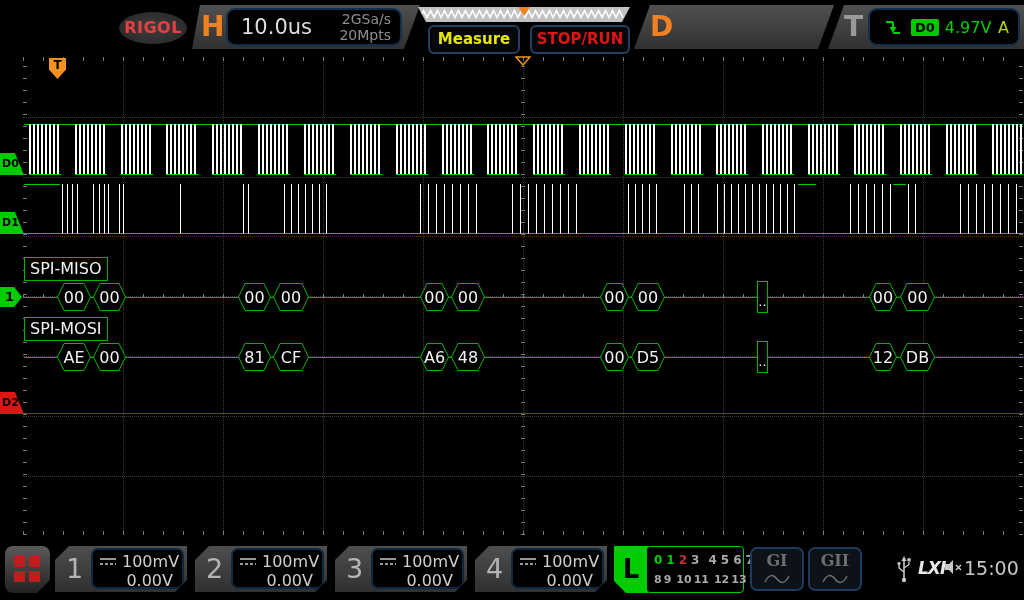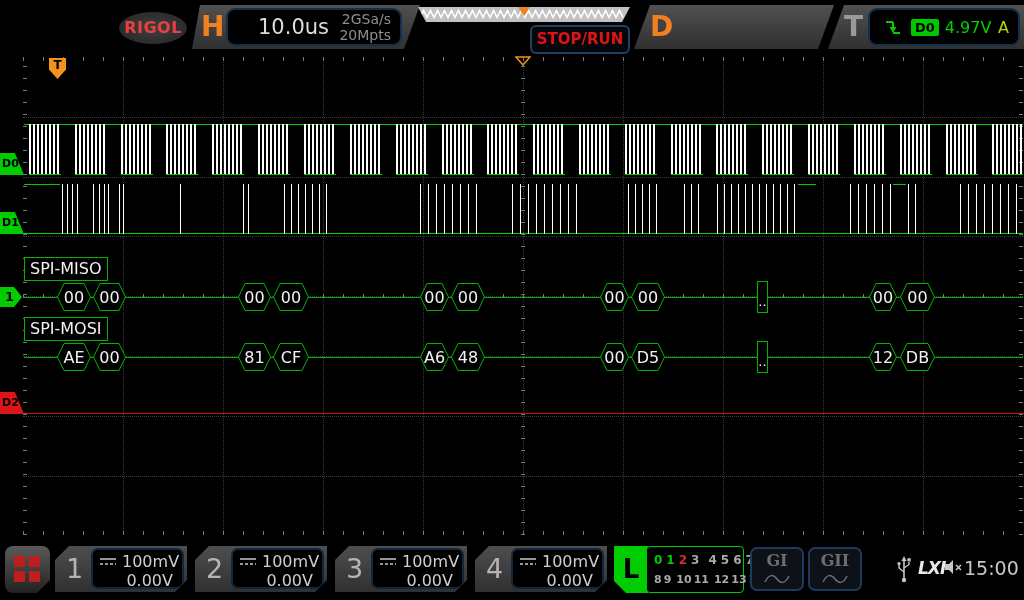--- a/index.html
+++ b/index.html
@@ -14,21 +14,21 @@
         color:#E84040;font-weight:bold;font-size:16px;letter-spacing:.5px;}
   .block{position:absolute;top:5px;height:44px;background:linear-gradient(#505050,#303030);}
   .hblock{left:192px;width:228px;clip-path:polygon(8px 0,100% 0,calc(100% - 16px) 100%,0 100%);}
   .dblock{left:634px;width:200px;clip-path:polygon(16px 0,100% 0,calc(100% - 16px) 100%,0 100%);}
   .tblock{left:828px;width:196px;clip-path:polygon(16px 0,100% 0,100% 100%,0 100%);}
   .blk-label{position:absolute;top:5px;font-size:28px;font-weight:bold;}
   .orange{color:#F08020;}
   .grayl{color:#9a9a9a;}
   .inner{position:absolute;top:3px;bottom:3px;background:#000;border:2px solid #10304E;
          border-radius:9px;display:flex;align-items:center;}
-  .tb{color:#DCDCDC;font-size:21px;margin-left:30px;}
+  .tb{color:#DCDCDC;font-size:21px;margin-left:13px;}
   .rates{margin-left:auto;margin-right:9px;text-align:right;color:#8E8E8E;font-size:14px;line-height:16px;}
   .srcbadge{background:#00C800;color:#000;font-weight:bold;font-size:13px;border-radius:2px;
          padding:1px 4px;margin-left:9px;}
   .lvl{color:#00D000;font-size:16px;margin-left:6px;}
   .tmode{color:#B8D414;font-size:16px;margin-left:auto;margin-right:9px;}
   .posbar{position:absolute;left:418px;top:7px;width:212px;height:15px;background:#C2C2C2;
          clip-path:polygon(0 0,100% 0,calc(100% - 8px) 100%,8px 100%);}
   .posmark{position:absolute;left:100px;top:0;width:0;height:0;border-left:6px solid transparent;
          border-right:6px solid transparent;border-top:9px solid #F08020;}
   .btn{position:absolute;top:25px;height:25px;background:#05070A;border:2px solid #23405E;
@@ -101,20 +101,21 @@
         </span>
       </div>
     </div>
 
     <div class="posbar">
       <svg id="zigzag" width="212" height="15">
         <polyline id="zz" points="2,10.5 5.5,3.5 9,10.5 12.5,3.5 16,10.5 19.5,3.5 23,10.5 26.5,3.5 30,10.5 33.5,3.5 37,10.5 40.5,3.5 44,10.5 47.5,3.5 51,10.5 54.5,3.5 58,10.5 61.5,3.5 65,10.5 68.5,3.5 72,10.5 75.5,3.5 79,10.5 82.5,3.5 86,10.5 89.5,3.5 93,10.5 96.5,3.5 100,10.5 103.5,3.5 107,10.5 110.5,3.5 114,10.5 117.5,3.5 121,10.5 124.5,3.5 128,10.5 131.5,3.5 135,10.5 138.5,3.5 142,10.5 145.5,3.5 149,10.5 152.5,3.5 156,10.5 159.5,3.5 163,10.5 166.5,3.5 170,10.5 173.5,3.5 177,10.5 180.5,3.5 184,10.5 187.5,3.5 191,10.5 194.5,3.5 198,10.5 201.5,3.5 205,10.5" fill="none" stroke="#ffffff" stroke-width="1.6"></polyline>
       </svg>
       <div class="posmark"></div>
     </div>
+    <div class="btn measure">Measure</div>
     <div class="btn stoprun">STOP/RUN</div>
 
     <div class="block dblock">
       <span class="blk-label orange" style="left:16px;">D</span>
     </div>
 
     <div class="block tblock">
       <span class="blk-label grayl" style="left:16px;">T</span>
       <div class="inner" style="left:40px;right:4px;">
         <svg width="18" height="18" viewBox="0 0 18 18" style="margin-left:14px;">

